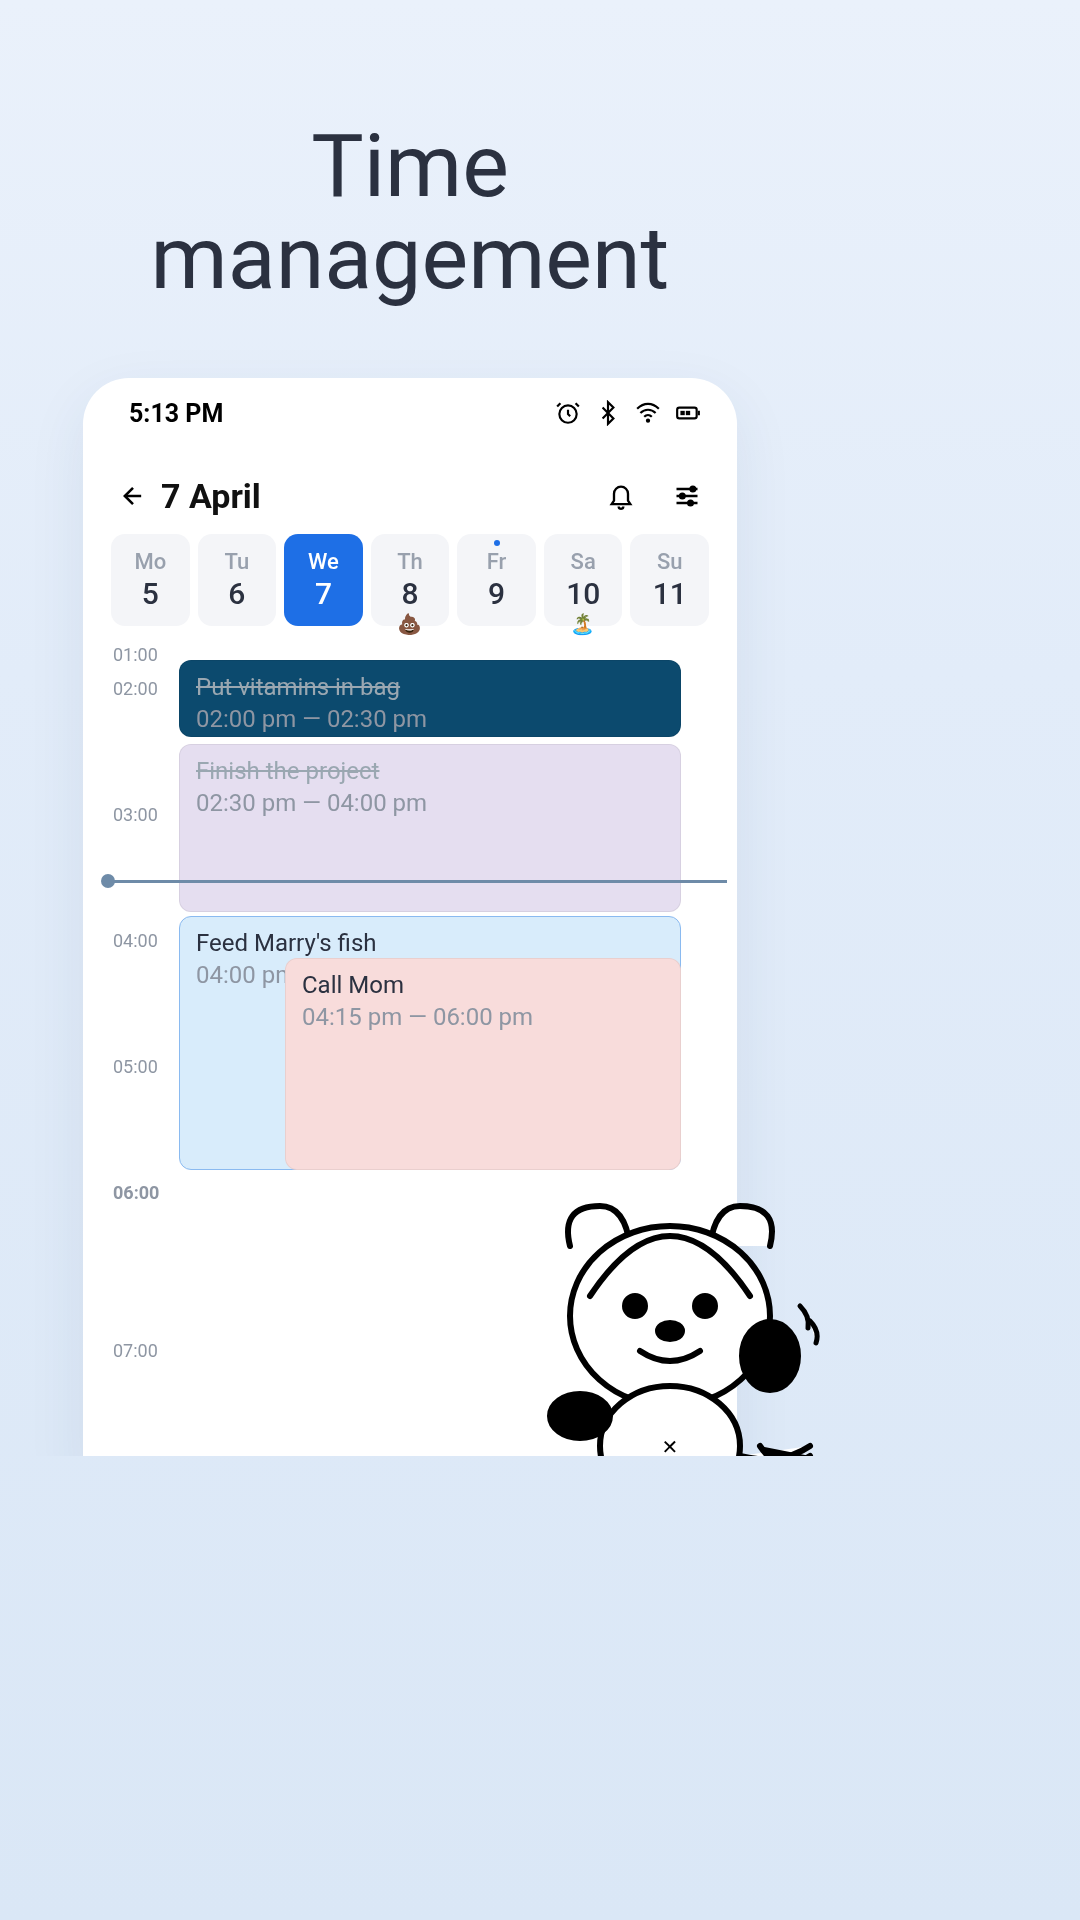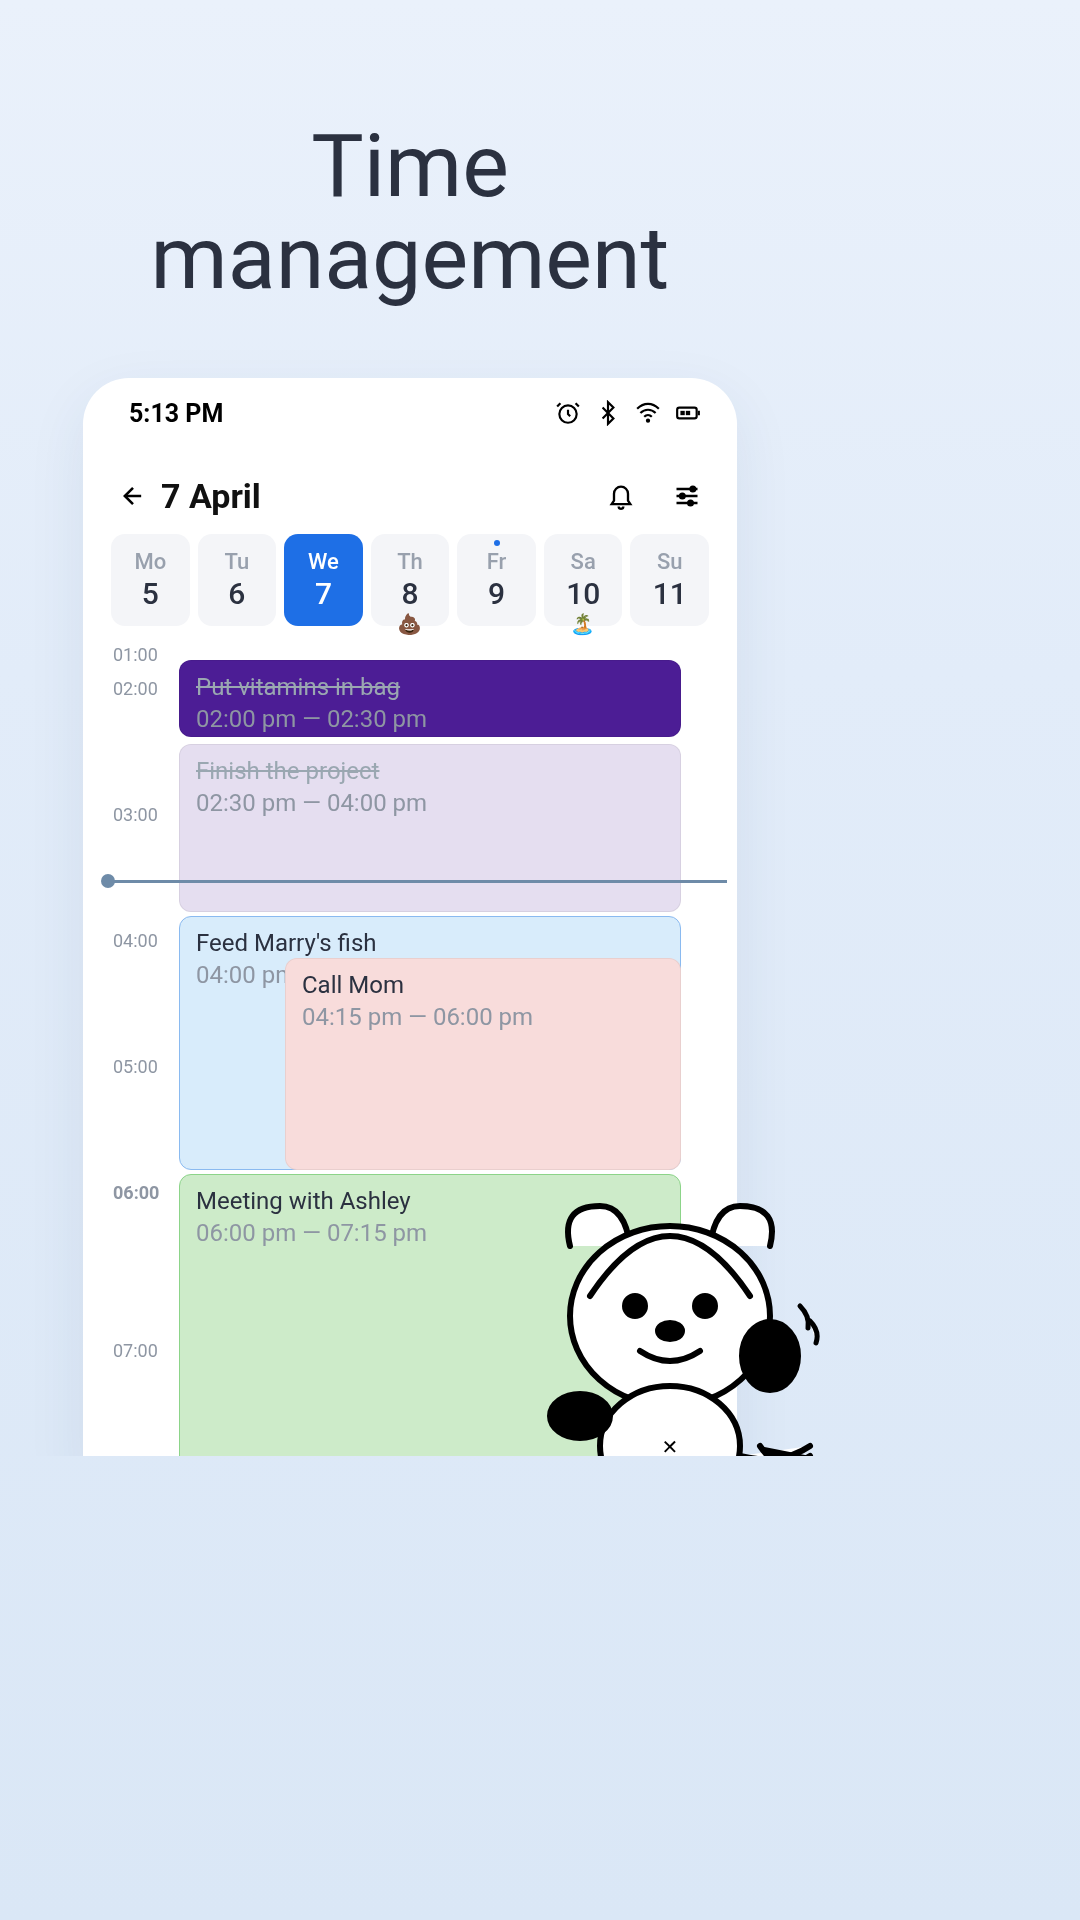--- a/index.html
+++ b/index.html
@@ -221,39 +221,35 @@
     </div>
 
   <div class="timeline" id="timeline">
       <div class="hour-label" style="top: 0px;">01:00</div>
       <div class="hour-label" style="top: 34px;">02:00</div>
       <div class="hour-label" style="top: 160px;">03:00</div>
       <div class="hour-label" style="top: 286px;">04:00</div>
       <div class="hour-label" style="top: 412px;">05:00</div>
       <div class="hour-label" style="top: 538px; font-weight: bold;">06:00</div>
       <div class="hour-label" style="top: 696px;">07:00</div>
-      <div class="event" style="top: 16px; height: 77px; width: 502px; left: 96px; background: #4c1d95;">
+      <div class="event" style="top: 16px; height: 77px; width: 502px; left: 96px; background: #0c4a6e;">
         <div class="ev-title done">Put vitamins in bag</div>
         <div class="ev-time">02:00 pm — 02:30 pm</div>
       </div>
       <div class="event" style="top: 100px; height: 168px; width: 502px; left: 96px; background: rgb(229, 222, 240);">
         <div class="ev-title done">Finish the project</div>
         <div class="ev-time">02:30 pm — 04:00 pm</div>
       </div>
       <div class="event" style="top: 272px; height: 254px; width: 502px; left: 96px; background: rgb(216, 236, 251); border-color: rgb(138, 186, 240);">
         <div class="ev-title">Feed Marry's fish</div>
         <div class="ev-time">04:00 pm —</div>
       </div>
       <div class="event" style="top: 314px; height: 212px; width: 396px; left: 202px; background: rgb(248, 220, 219);">
         <div class="ev-title">Call Mom</div>
         <div class="ev-time">04:15 pm — 06:00 pm</div>
-      </div>
-      <div class="event" style="top: 530px; height: 300px; width: 502px; left: 96px; background: rgb(205, 235, 201); border-color: rgb(140, 212, 137);">
-        <div class="ev-title">Meeting with Ashley</div>
-        <div class="ev-time">06:00 pm — 07:15 pm</div>
       </div>
       <div class="now-line" style="top: 236px;"></div>
       <div class="now-dot" style="top: 236px;"></div>
     </div>
 
 </div>
 
 <svg class="mascot" viewBox="0 0 320 300">
   <g fill="#fff" stroke="#000" stroke-width="6" stroke-linecap="round" stroke-linejoin="round">
     <path d="M60 60 q-10 -40 30 -40 q25 0 30 40"></path>

